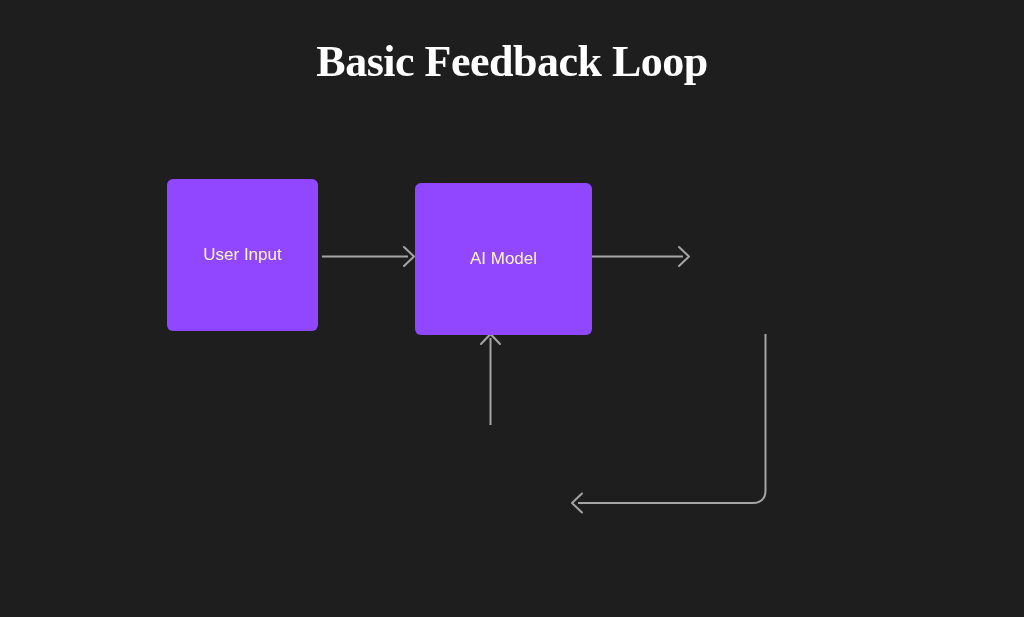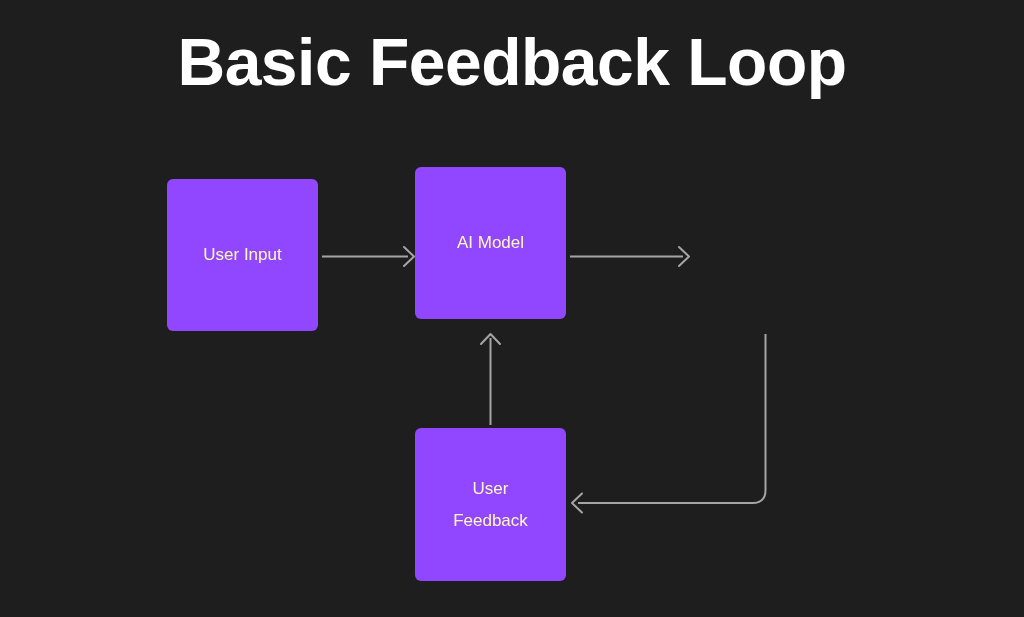--- a/index.html
+++ b/index.html
@@ -23,25 +23,26 @@
   }
 
   
   #diagram-title {
     position: absolute;
     left: 0;
     top: 32px;
     width: 1024px;
     text-align: center;
     color: #ffffff;
-    font-size: 66px;
+    font-size: 44px;
     font-weight: bold;
     letter-spacing: -0.5px;
     line-height: 60px;
     white-space: nowrap;
+    font-family: Liberation Serif, serif;
   }
 
   
   #connector-layer {
     position: absolute;
     left: 0;
     top: 0;
     width: 1024px;
     height: 617px;
   }
@@ -62,21 +63,21 @@
     box-sizing: border-box;
     padding: 4px 8px;
   }
 
   .node-label {
     display: block;
     white-space: pre-line;
   }
 
   #node-user-input  { left: 167px; top: 179px; width: 151px; height: 152px; }
-  #node-ai-model    { left: 415px; top: 167px; width: 151px; height: 152px; }
+  #node-ai-model    { left: 415px; top: 183px; width: 177px; height: 152px; }
   #node-output      { left: 690px; top: 179px; width: 151px; height: 152px; }
   #node-user-feedback { left: 415px; top: 428px; width: 151px; height: 153px; }
 </style>
 </head>
 <body>
 
 <div id="canvas">
 
   <div id="diagram-title">Basic Feedback Loop</div>
 
@@ -105,18 +106,14 @@
 
   <div class="node" id="node-user-input">
     <span class="node-label">User Input</span>
   </div>
 
   <div class="node" id="node-ai-model">
     <span class="node-label">AI Model</span>
   </div>
 
 
-  <div class="node" id="node-user-feedback">
-    <span class="node-label">User
-Feedback</span>
-  </div>
 
 </div>
 
 </body></html>

